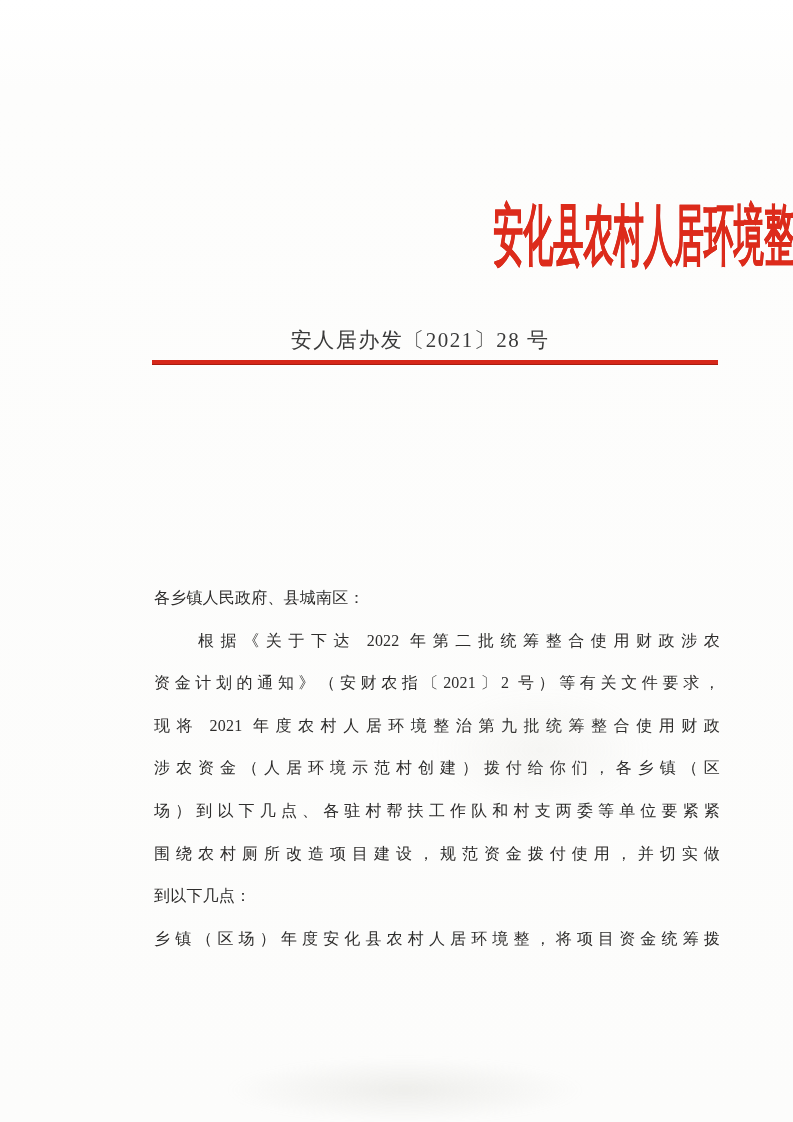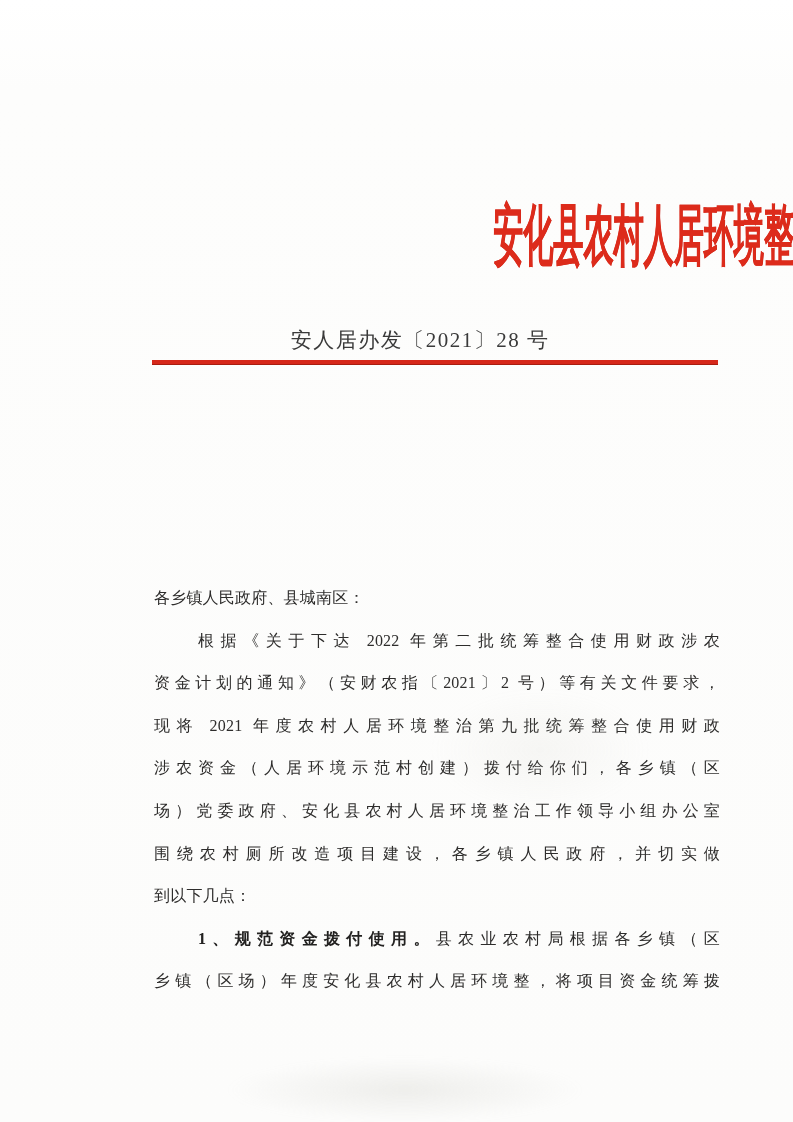--- a/index.html
+++ b/index.html
@@ -119,23 +119,22 @@
 
   <div class="red-line"></div>
 
 
   <div class="body-text">
     <div class="bl">各乡镇人民政府、县城南区：</div>
     <div class="bl full indent">根据《关于下达 2022 年第二批统筹整合使用财政涉农</div>
     <div class="bl full">资金计划的通知》（安财农指〔2021〕2 号）等有关文件要求，</div>
     <div class="bl full">现将 2021 年度农村人居环境整治第九批统筹整合使用财政</div>
     <div class="bl full">涉农资金（人居环境示范村创建）拨付给你们，各乡镇（区</div>
-    <div class="bl full">场）党委政府、安化县农村人居环境整治工作领导小组办公室</div>
-    <div class="bl full">围绕农村厕所改造项目建设，各乡镇人民政府，并切实做</div>
+    <div class="bl full">场）到以下几点、各驻村帮扶工作队和村支两委等单位要紧紧</div>
+    <div class="bl full">围绕农村厕所改造项目建设，规范资金拨付使用，并切实做</div>
     <div class="bl">到以下几点：</div>
-    <div class="bl full indent"><b>1、规范资金拨付使用。</b><span>县农业农村局根据各乡镇（区</span></div>
     <div class="bl full">乡镇（区场）年度安化县农村人居环境整，将项目资金统筹拨</div>
   </div>
 
   <div class="smudge-mid"></div>
   <div class="smudge-bottom"></div>
 
 </div>
 
 </body></html>

